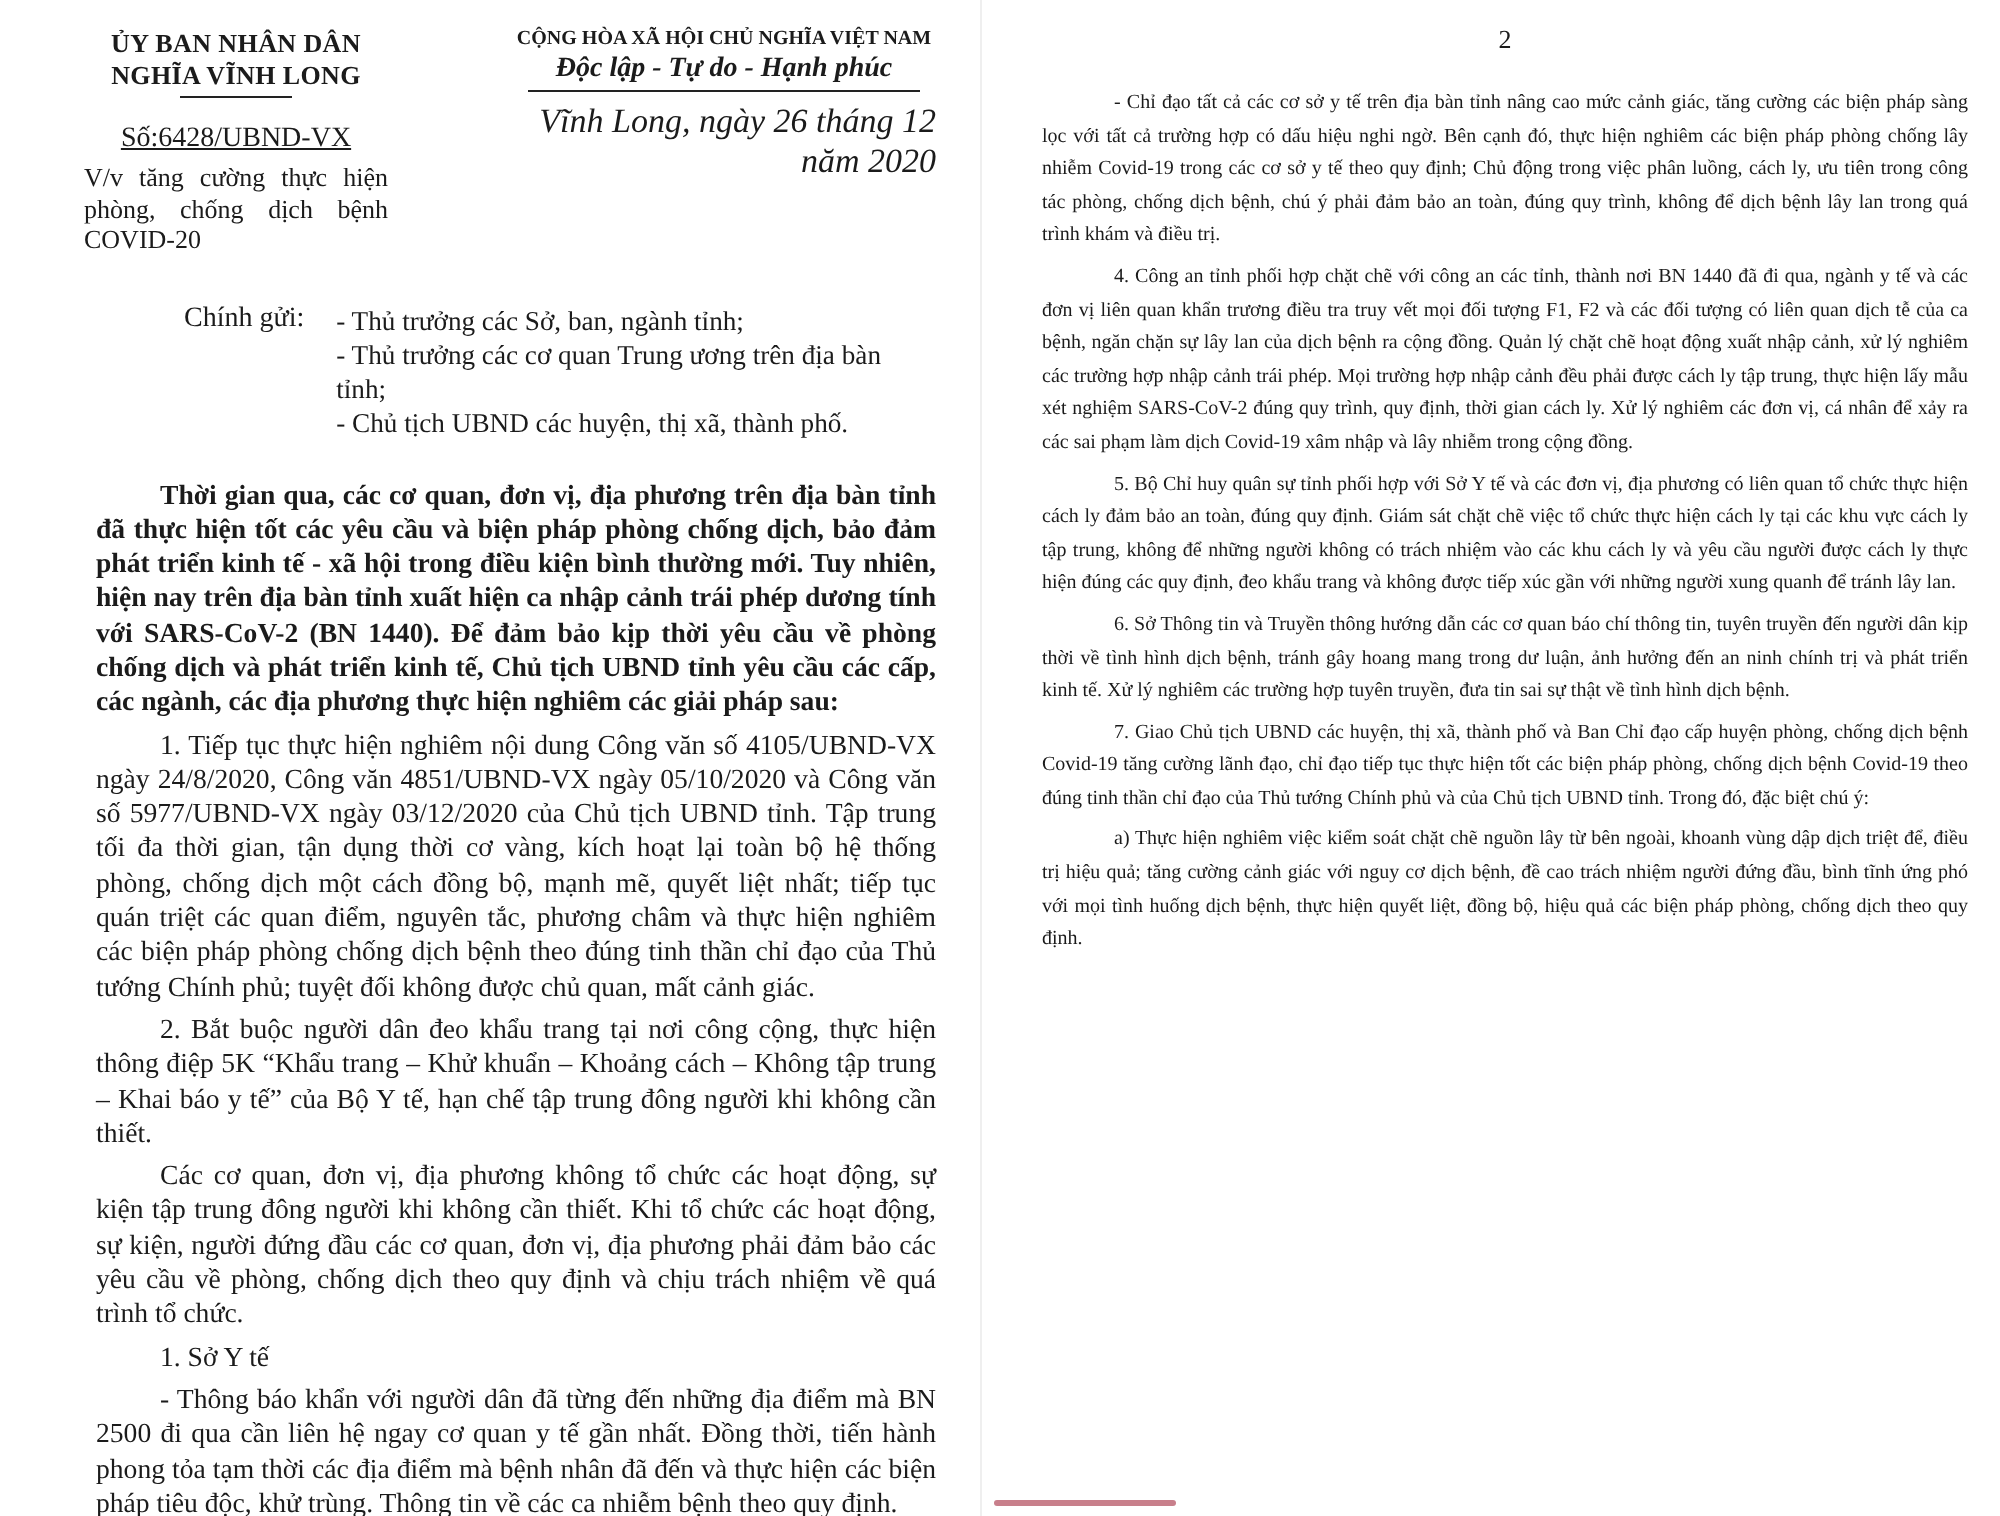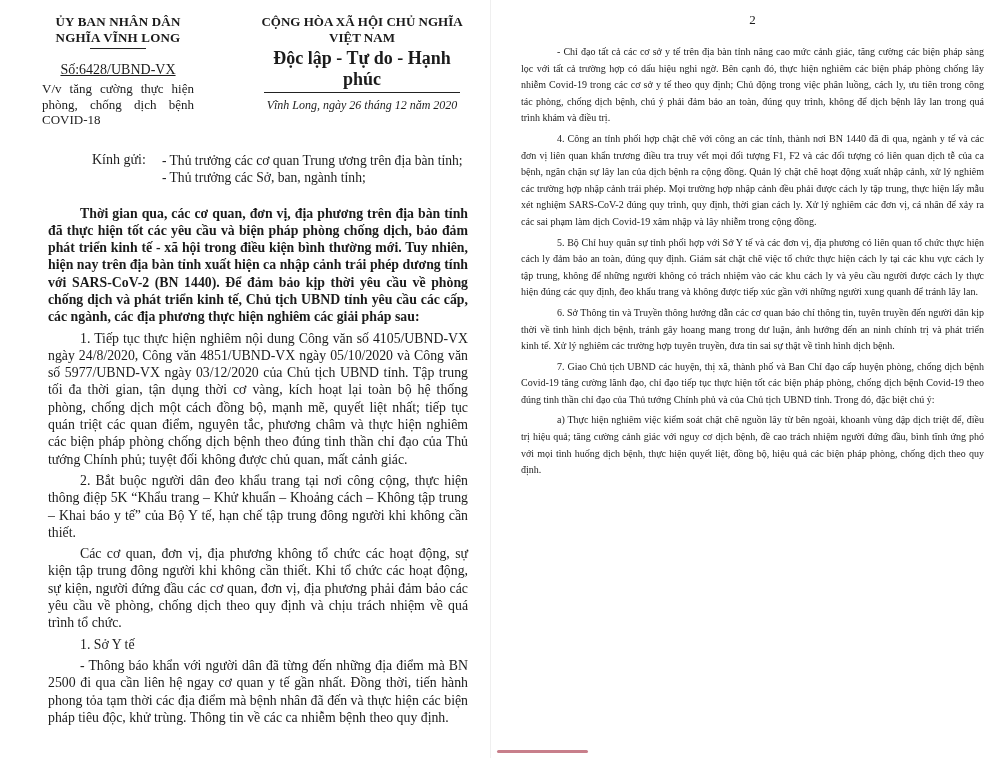--- a/index.html
+++ b/index.html
@@ -16,24 +16,24 @@
     padding:14px 22px 0 48px;
   }
   .hdr { display:flex; margin-left:-6px;gap:48px; }
   .hdr-left { width:152px; text-align:center; flex-shrink:0; }
   .hdr-left .l1 { font-weight:bold; font-size:13px; letter-spacing:.2px; }
   .hdr-left .l2 { font-weight:bold; font-size:13px; letter-spacing:.2px; }
   .rule-small { width:56px; border-top:1.3px solid #222; margin:2px auto 4px auto; }
   .hdr-left .so { font-size:14px; margin-top:13px;text-decoration:underline; }
   .hdr-left .subj { font-size:13px; line-height:15.5px; text-align:justify; margin-top:3px; }
   .hdr-right { flex:1; text-align:center; padding-left:14px; }
-  .hdr-right .l1 { font-weight:bold; font-size:13px; }
-  .hdr-right .l2 { font-weight:bold; font-size:18px; margin-top:2px; }
+  .hdr-right .l1 { font-weight:bold; font-size:10px; }
+  .hdr-right .l2 { font-weight:bold; font-size:14px; margin-top:2px;font-style:italic; }
   .rule-motto { width:196px; border-top:1.3px solid #222; margin:2px auto 5px auto; }
-  .hdr-right .date { font-style:italic; font-size:12px; margin-top:4px; }
+  .hdr-right .date { font-style:italic; font-size:17px; margin-top:4px;text-align:right; }
 
   .kinhgui { display:flex; margin-top:24px; margin-left:44px; }
   .kg-label { font-size:14px; flex-shrink:0; }
   .kg-list { font-size:13.6px; line-height:17px; margin-left:16px; }
 
   .page1 p {
     font-size:13.8px; line-height:17.3px;
     text-align:justify; text-indent:32px;
     margin:0 0 4px 0;
   }
@@ -64,35 +64,36 @@
 <div class="spread">
 
   <div class="page1">
 
     <div class="hdr">
       <div class="hdr-left">
         <div class="l1">ỦY BAN NHÂN DÂN</div>
         <div class="l2">NGHĨA VĨNH LONG</div>
         <div class="rule-small"></div>
         <div class="so">Số:6428/UBND-VX</div>
-        <div class="subj">V/v tăng cường thực hiện phòng, chống dịch bệnh COVID-18</div>
+        <div class="subj">V/v tăng cường thực hiện phòng, chống dịch bệnh COVID-20</div>
       </div>
       <div class="hdr-right">
         <div class="l1">CỘNG HÒA XÃ HỘI CHỦ NGHĨA VIỆT NAM</div>
         <div class="l2">Độc lập - Tự do - Hạnh phúc</div>
         <div class="rule-motto"></div>
         <div class="date">Vĩnh Long, ngày 26 tháng 12 năm 2020</div>
       </div>
     </div>
 
     <div class="kinhgui">
-      <div class="kg-label">Kính gửi:</div>
+      <div class="kg-label">Chính gửi:</div>
       <div class="kg-list">
+        <div>- Thủ trưởng các Sở, ban, ngành tỉnh;</div>
         <div>- Thủ trưởng các cơ quan Trung ương trên địa bàn tỉnh;</div>
-        <div>- Thủ trưởng các Sở, ban, ngành tỉnh;</div>
+        <div>- Chủ tịch UBND các huyện, thị xã, thành phố.</div>
       </div>
     </div>
 
     <p class="first">Thời gian qua, các cơ quan, đơn vị, địa phương trên địa bàn tỉnh đã thực hiện tốt các yêu cầu và biện pháp phòng chống dịch, bảo đảm phát triển kinh tế - xã hội trong điều kiện bình thường mới. Tuy nhiên, hiện nay trên địa bàn tỉnh xuất hiện ca nhập cảnh trái phép dương tính với SARS-CoV-2 (BN 1440). Để đảm bảo kịp thời yêu cầu về phòng chống dịch và phát triển kinh tế, Chủ tịch UBND tỉnh yêu cầu các cấp, các ngành, các địa phương thực hiện nghiêm các giải pháp sau:</p>
     <p>1. Tiếp tục thực hiện nghiêm nội dung Công văn số 4105/UBND-VX ngày 24/8/2020, Công văn 4851/UBND-VX ngày 05/10/2020 và Công văn số 5977/UBND-VX ngày 03/12/2020 của Chủ tịch UBND tỉnh. Tập trung tối đa thời gian, tận dụng thời cơ vàng, kích hoạt lại toàn bộ hệ thống phòng, chống dịch một cách đồng bộ, mạnh mẽ, quyết liệt nhất; tiếp tục quán triệt các quan điểm, nguyên tắc, phương châm và thực hiện nghiêm các biện pháp phòng chống dịch bệnh theo đúng tinh thần chỉ đạo của Thủ tướng Chính phủ; tuyệt đối không được chủ quan, mất cảnh giác.</p>
     <p>2. Bắt buộc người dân đeo khẩu trang tại nơi công cộng, thực hiện thông điệp 5K “Khẩu trang – Khử khuẩn – Khoảng cách – Không tập trung – Khai báo y tế” của Bộ Y tế, hạn chế tập trung đông người khi không cần thiết.</p>
     <p>Các cơ quan, đơn vị, địa phương không tổ chức các hoạt động, sự kiện tập trung đông người khi không cần thiết. Khi tổ chức các hoạt động, sự kiện, người đứng đầu các cơ quan, đơn vị, địa phương phải đảm bảo các yêu cầu về phòng, chống dịch theo quy định và chịu trách nhiệm về quá trình tổ chức.</p>
     <p>1. Sở Y tế</p>
     <p>- Thông báo khẩn với người dân đã từng đến những địa điểm mà BN 2500 đi qua cần liên hệ ngay cơ quan y tế gần nhất. Đồng thời, tiến hành phong tỏa tạm thời các địa điểm mà bệnh nhân đã đến và thực hiện các biện pháp tiêu độc, khử trùng. Thông tin về các ca nhiễm bệnh theo quy định.</p>
   </div>

